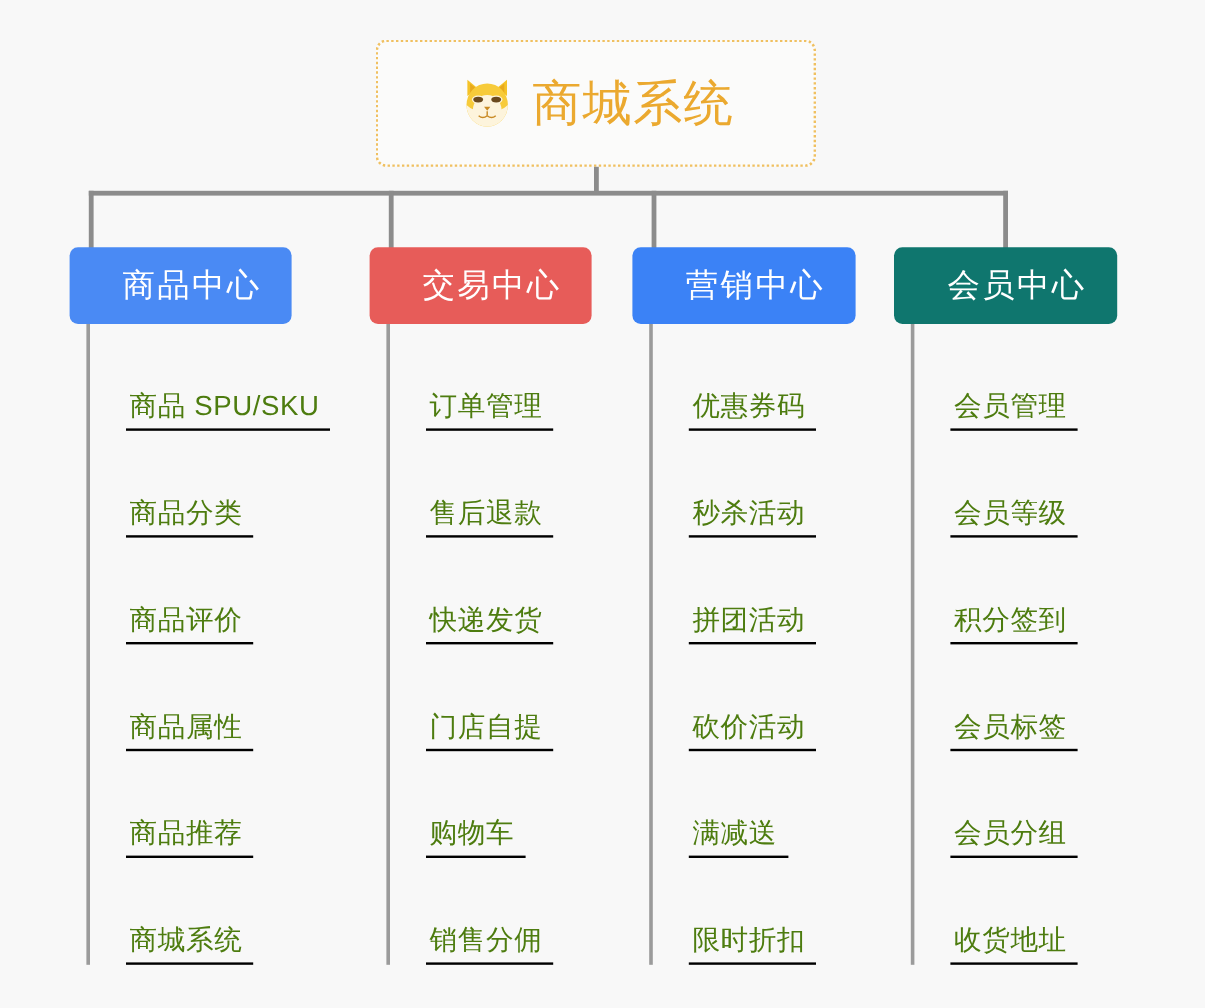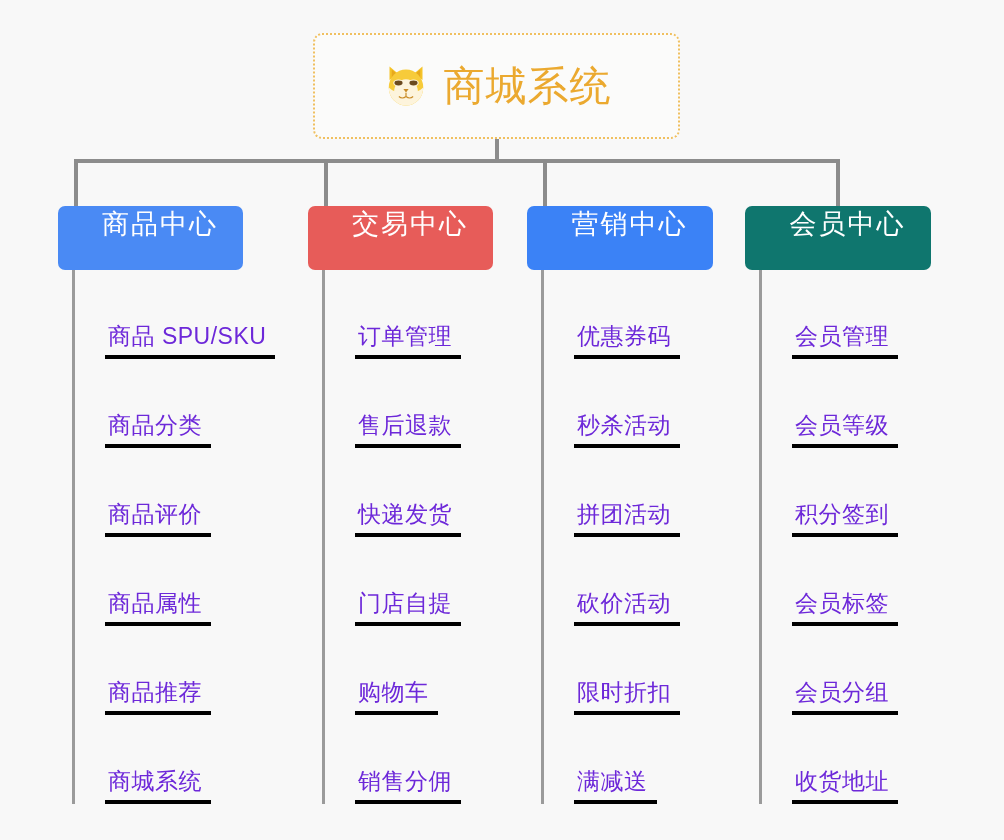--- a/index.html
+++ b/index.html
@@ -86,21 +86,21 @@
   .col-0 { left: 58px; }
   .col-1 { left: 308px; }
   .col-2 { left: 527px; }
   .col-3 { left: 745px; }
 
   .cat-header {
     box-sizing: border-box;
     height: 64px;
     border-radius: 7px;
     display: flex;
-    align-items: flex-start;
+    align-items: center;
     justify-content: center;
     color: #ffffff;
     font-size: 27px;
     letter-spacing: 2px;
     white-space: nowrap;
     padding-left: 19px;
   }
   .col-0 .cat-header { width: 185px; }
   .col-1 .cat-header { width: 185px; }
   .col-2 .cat-header { width: 186px; }
@@ -124,25 +124,25 @@
     position: relative;
     height: 89px;
     box-sizing: border-box;
     display: flex;
     align-items: flex-end;
     padding-left: 47px;
   }
   .leaf-label {
     display: inline-block;
     font-size: 23px;
-    color: #6d28d9;
+    color: #4d7c0f;
     letter-spacing: 0.5px;
     white-space: nowrap;
     padding: 0 9px 6px 3px;
-    border-bottom: 4px solid #000000;
+    border-bottom: 2px solid #000000;
     line-height: 1.1;
   }
 </style>
 </head>
 <body style="background: rgb(248, 248, 248);">
 
 <div id="stage">
 
   <div id="root-node" style="background: rgb(251, 251, 250); border-color: rgb(240, 192, 96);">
     <svg class="dog-icon" viewBox="0 0 64 64" aria-hidden="true">
@@ -238,24 +238,24 @@
       <li class="leaf">
           <span class="leaf-label">秒杀活动</span>
         </li>
       <li class="leaf">
           <span class="leaf-label">拼团活动</span>
         </li>
       <li class="leaf">
           <span class="leaf-label">砍价活动</span>
         </li>
       <li class="leaf">
+          <span class="leaf-label">满减送</span>
+        </li>
+      <li class="leaf">
           <span class="leaf-label">限时折扣</span>
-        </li>
-      <li class="leaf">
-          <span class="leaf-label">满减送</span>
         </li>
     </ul>
   </div>
 
   <div class="column col-3">
     <div class="cat-header" style="background: #0f766e;">
       <span>会员中心</span>
     </div>
     <ul class="leaf-list">
       <div class="spine" style="height: 534px; background: rgb(155, 155, 155);"></div>

